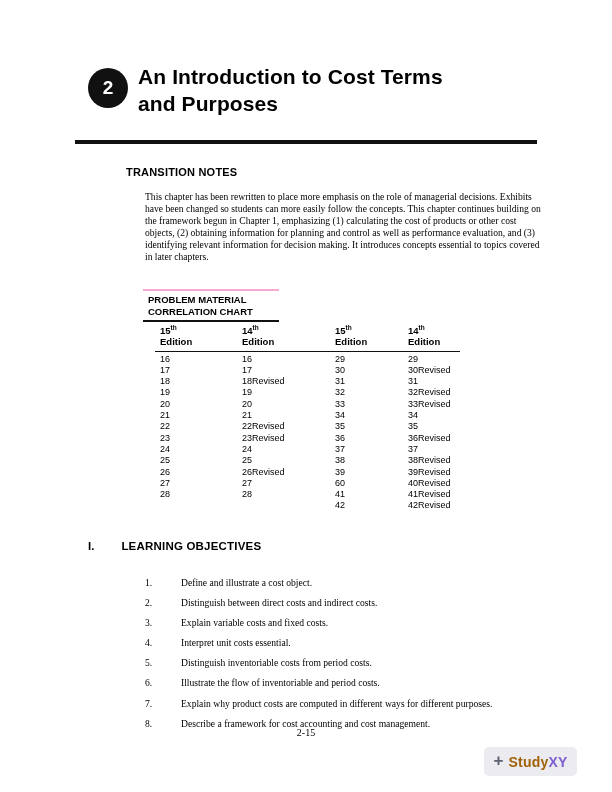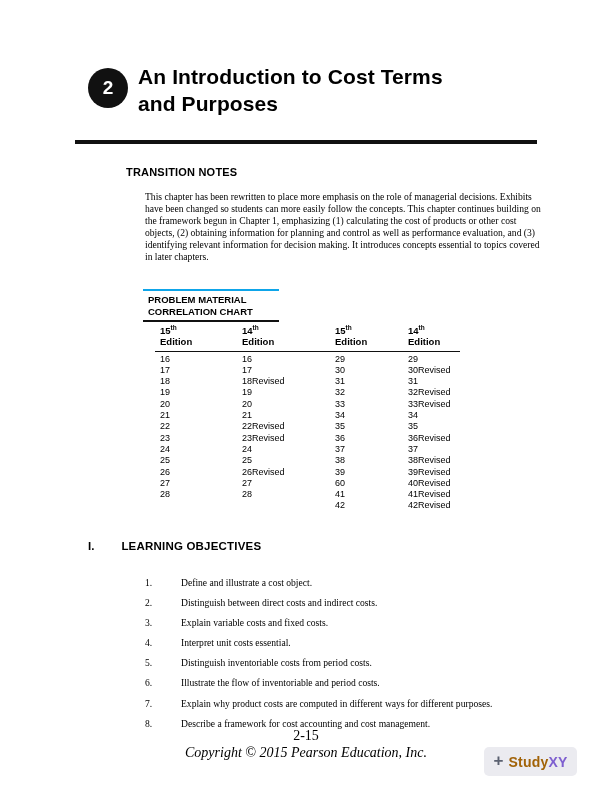--- a/index.html
+++ b/index.html
@@ -41,21 +41,21 @@
     font-size: 11px; font-weight: bold; letter-spacing: 0.2px; text-align: center;
   }
   .transition-body {
     position: absolute; top: 191px; left: 145px; width: 397px;
     font-size: 9.6px; line-height: 1.26;
   }
 
   
   .chart-label {
     position: absolute; top: 289px; left: 143px; width: 136px;
-    border-top: 2px solid #0ea5e9; border-bottom: 2px solid #111;
+    border-top: 2px solid #f9a8d4; border-bottom: 2px solid #111;
     padding: 3px 0 3px 5px;
     font-family: "Liberation Sans", sans-serif;
     font-size: 9.5px; font-weight: bold; line-height: 1.22;
   }
 
   
   .correlation-table {
     position: absolute; top: 324px; left: 155px; width: 305px;
     font-family: "Liberation Sans", sans-serif;
   }
@@ -76,21 +76,21 @@
   .lo-heading-row { position: absolute; top: 540px; left: 88px; display: flex; }
   .lo-numeral, .lo-heading {
     font-family: "Liberation Sans", sans-serif;
     font-size: 11.5px; font-weight: bold;
   }
   .lo-heading { margin-left: 27px; letter-spacing: 0.2px; }
   .objectives-list { position: absolute; top: 577px; left: 145px; width: 410px; }
   .obj-item { display: grid; grid-template-columns: 36px 1fr; font-size: 9.6px; line-height: 11.5px; margin-bottom: 8.6px; }
 
   
-  .footer { position: absolute; top: 727px; left: 0; width: 612px; text-align: center; font-size: 14px; line-height: 1.22; }
+  .footer { position: absolute; top: 727px; left: 0; width: 612px; text-align: center; font-size: 10px; line-height: 1.22; }
   .footer .copyright { font-style: italic; }
 
   
   .logo-badge {
     position: absolute; top: 747px; left: 484px; height: 29px; width: 93px;
     background: #ebebf0; border-radius: 5px;
     display: flex; align-items: center; justify-content: center; gap: 5px;
     font-family: "Liberation Sans", sans-serif;
   }
   .logo-plus { font-size: 17px; font-weight: bold; color: #5b6171; line-height: 1; margin-top: -2px; }
@@ -285,21 +285,20 @@
       </div>
 
       <div class="obj-item">
         <span class="obj-num">8.</span>
         <span class="obj-text">Describe a framework for cost accounting and cost management.</span>
       </div>
     </div>
 
   <div class="footer">
     <div class="page-number">2-15</div>
-    <div class="copyright">Copyright © 2015 Pearson Education, Inc.</div>
   </div>
 
   <div class="logo-badge">
     <span class="logo-plus">+</span>
     <span class="logo-text"><span class="logo-primary" style="color: #a16207;">Study</span><span class="logo-accent" style="color: rgb(126, 95, 208);">XY</span></span>
   </div>
 
 </div>
 
 </body></html>

